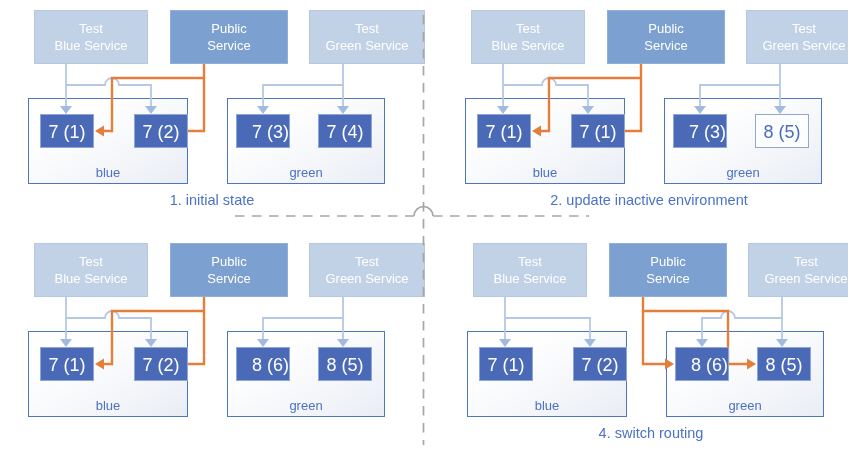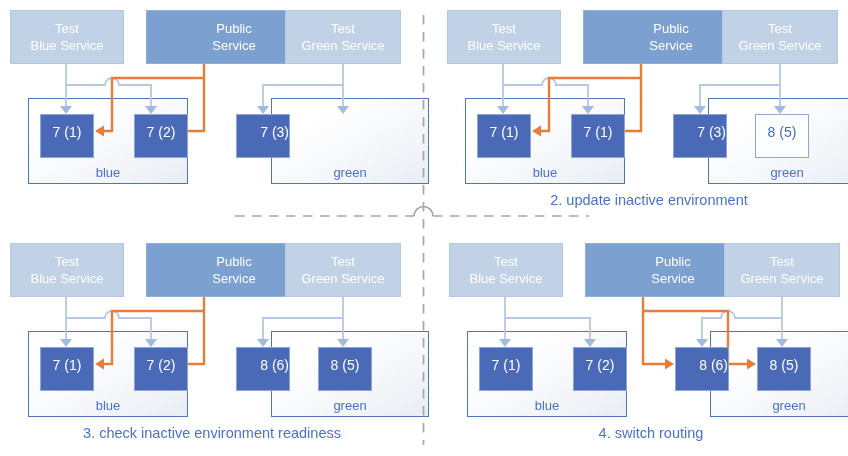--- a/index.html
+++ b/index.html
@@ -1,33 +1,33 @@
 <!DOCTYPE html>
 <html><head>
 <meta charset="utf-8">
 <style>
   html,body{margin:0;padding:0;background:#ffffff;}
   #stage{position:relative;width:848px;height:456px;overflow:hidden;
          font-family:"Liberation Sans",sans-serif;background:#ffffff;}
   .q{position:absolute;width:424px;height:226px;}
   .svc{position:absolute;top:10px;height:52px;display:flex;flex-direction:column;
-       justify-content:center;text-align:center;color:#ffffff;font-size:13px;line-height:17px;}
+       justify-content:center;text-align:center;color:#ffffff;font-size:13px;line-height:17px;margin-left:24px;}
   .svc.light{background:#c1d2e7;border:1px solid #b4c8e0;}
-  .svc.mid{background:#7ca0d0;border:1px solid #8fb0da;padding-left:29px;}
+  .svc.mid{background:#7ca0d0;border:1px solid #8fb0da;}
   .svc.p1{left:10px;width:112px;}
   .svc.p2{left:146px;width:116px;}
   .svc.p3{left:285px;width:114px;}
   .env{position:absolute;top:98px;height:84px;border:1.4px solid #4d76bd;
        background:linear-gradient(150deg,#ffffff 25%,#f3f5f9 70%,#e9edf4 100%);}
   .env.blue{left:28px;width:158px;}
-  .env.green{left:227px;width:156px;margin-left:44px;}
+  .env.green{left:227px;width:156px;}
   .env-label{position:absolute;bottom:3px;left:0;width:100%;text-align:center;
              color:#4a72c6;font-size:13px;}
-  .pod{position:absolute;top:114px;width:54px;height:44px;background:#4a6ab7;
-       border:1px solid #8ea7d8;color:#ffffff;font-size:14px;text-align:center;
+  .pod{position:absolute;top:114px;width:54px;height:34px;background:#4a6ab7;
+       border:1px solid #8ea7d8;color:#ffffff;font-size:18px;text-align:center;
        line-height:34px;box-sizing:border-box;}
   .pod.ghost{background:#fcfdff;color:#4a6db8;border:1.4px solid #97a6cc;}
   .pod.b1{left:40px;}  .pod.b2{left:124px;margin-left:10px;}
   .pod.g1{left:236px;text-align:right;} .pod.g2{left:318px;}
   .caption{position:absolute;top:192px;left:0;width:424px;text-align:center;
            color:#4a72c6;font-size:14.5px;}
   svg.connectors{position:absolute;left:0;top:0;}
   svg.divider{position:absolute;left:0;top:0;}
 </style>
 </head>
@@ -72,20 +72,22 @@
       <div>Public</div>
       <div>Service</div>
     </div>
     <div class="svc light p3">
       <div>Test</div>
       <div>Green Service</div>
     </div>
     <div class="pod b1">7 (1)</div>
     <div class="pod b2">7 (2)</div>
     <div class="pod g1">7 (3)</div>
+    <div class="pod g2">7 (4)</div>
+    <div class="caption">1. initial state</div>
   </div>
 
   <div class="q" style="left:437px;top:0">
     <div class="env blue">
       <div class="env-label">blue</div>
     </div>
     <div class="env green">
       <div class="env-label">green</div>
     </div>
     <svg class="connectors" width="424" height="226" viewBox="0 0 424 226">
@@ -167,21 +169,20 @@
       <div>Service</div>
     </div>
     <div class="svc light p3">
       <div>Test</div>
       <div>Green Service</div>
     </div>
     <div class="pod b1">7 (1)</div>
     <div class="pod b2">7 (2)</div>
     <div class="pod g1">8 (6)</div>
     <div class="pod g2">8 (5)</div>
-    <div class="caption">3. check inactive environment readiness</div>
   </div>
 
   <div class="q" style="left:439px;top:233px">
     <div class="env blue">
       <div class="env-label">blue</div>
     </div>
     <div class="env green">
       <div class="env-label">green</div>
     </div>
     <svg class="connectors" width="424" height="226" viewBox="0 0 424 226">

